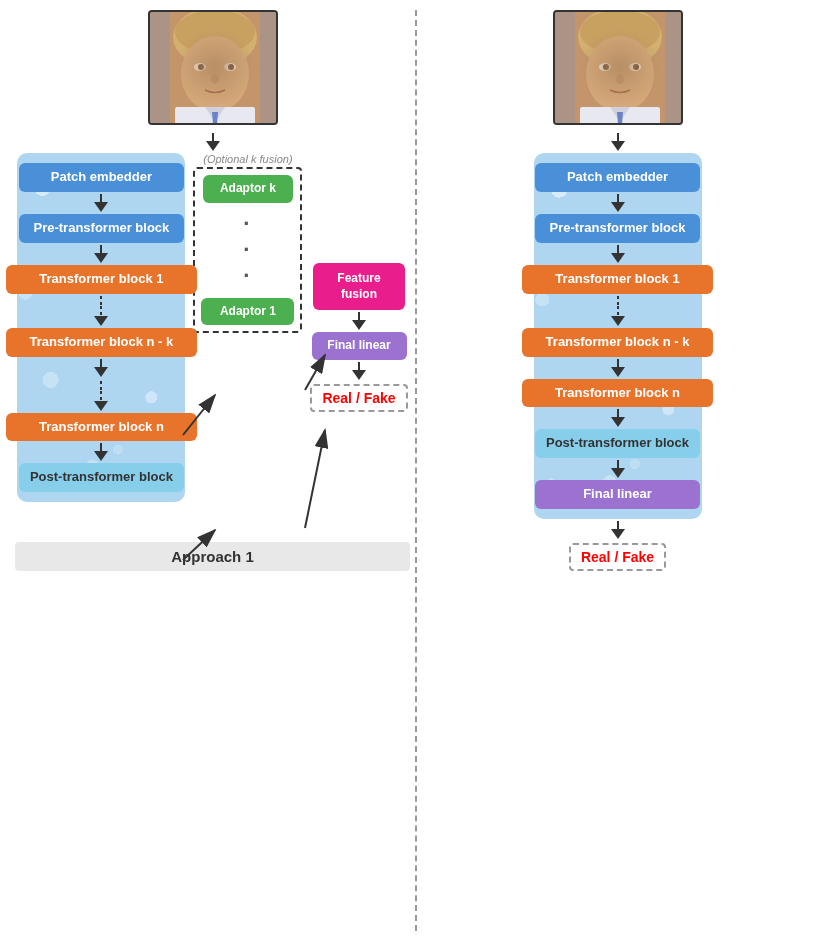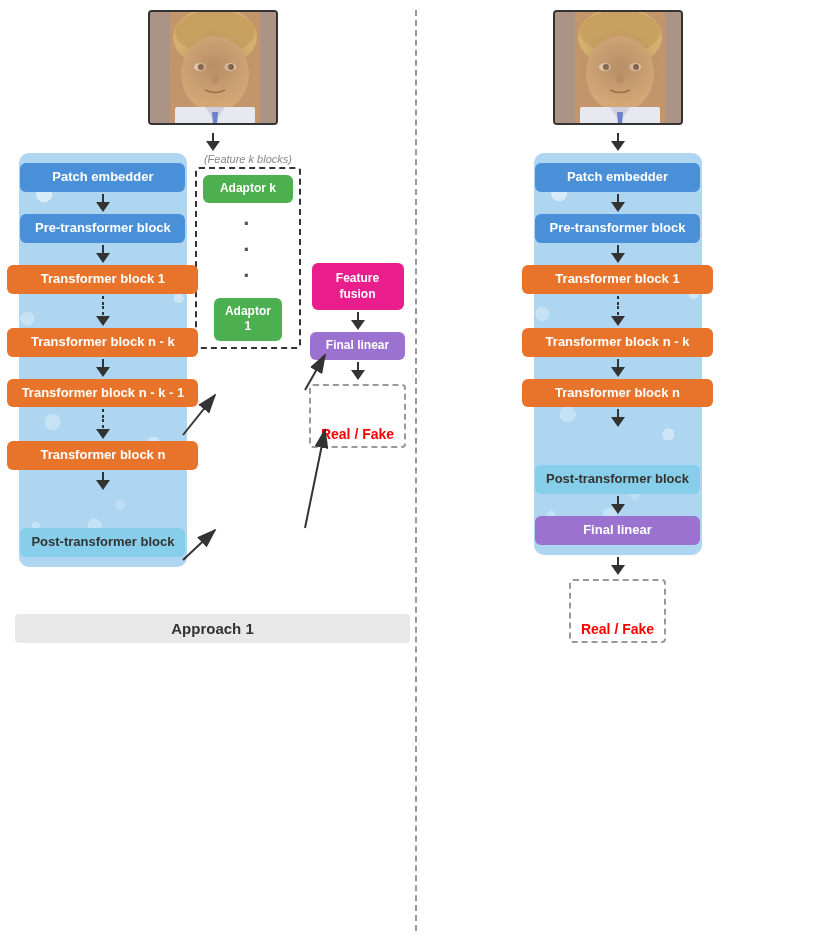--- a/index.html
+++ b/index.html
@@ -101,21 +101,20 @@
     }
 
     .block-orange {
       background-color: #E8732A;
       width: 191px;
     }
 
     .block-light-blue {
       background-color: #87CEEB;
       width: 165px;
-      margin-top: 36px;
     }
 
     .block-purple {
       background-color: #9B72CF;
       width: 165px;
     }
 
     .block-green {
       background-color: #4CAF50;
       width: 120px;
@@ -161,21 +160,20 @@
       margin-bottom: 4px;
       font-style: italic;
     }
 
     
     .real-fake-label {
       color: red;
       font-size: 14px;
       font-weight: bold;
       text-align: center;
-      margin-top: 36px;
     }
 
     .real-fake-box {
       border: 2px dashed #999;
       border-radius: 4px;
       padding: 4px 10px;
       margin-top: 2px;
     }
 
     .dots-text {
@@ -295,41 +293,40 @@
         <div style="display:flex;flex-direction:column;align-items:center;margin:2px 0;">
           <div class="arrow-dashed-line"></div>
           <div class="arrow-dashed-line"></div>
           <div class="arrow-head"></div>
         </div>
         <div class="block block-orange">Transformer block n - k</div>
         <div class="arrow-down-solid">
             <div class="arrow-line"></div>
             <div class="arrow-head"></div>
           </div>
-        <div class="block block-orange">Transformer block n - k - 1</div>
 
         <div style="display:flex;flex-direction:column;align-items:center;margin:2px 0;">
           <div class="arrow-dashed-line"></div>
           <div class="arrow-dashed-line"></div>
           <div class="arrow-head"></div>
         </div>
         <div class="block block-orange">Transformer block n</div>
         <div class="arrow-down-solid">
             <div class="arrow-line"></div>
             <div class="arrow-head"></div>
           </div>
         <div class="block block-light-blue" style="background:#87CEEB; color:#333;">Post-transformer block</div>
       </div>
 
       <div style="display:flex;flex-direction:column;align-items:center;margin-top:0;">
-        <div class="optional-label" style="width:90px;margin-bottom:2px;color:#888;font-size:11px;font-style:italic;text-align:center;">(Feature k blocks)</div>
+        <div class="optional-label" style="width:90px;margin-bottom:2px;color:#888;font-size:11px;font-style:italic;text-align:center;">(Optional k fusion)</div>
         <div class="dashed-box" style="display:flex;flex-direction:column;align-items:center;gap:4px;justify-content:center;">
           <div class="block block-green" style="width:90px;font-size:12px;">Adaptor k</div>
           <div class="dots-text" style="font-size:22px;color:#555;line-height:1.2;">·<br>·<br>·</div>
-          <div class="block block-green" style="width:68px;font-size:12px;">Adaptor 1</div>
+          <div class="block block-green" style="width:93px;font-size:12px;">Adaptor 1</div>
         </div>
       </div>
 
       <div style="display:flex;flex-direction:column;align-items:center;margin-top:110px;">
         <div class="block block-pink" style="width:92px;font-size:12px;padding:8px 6px;">Feature fusion</div>
         <div class="arrow-down-solid">
             <div class="arrow-line"></div>
             <div class="arrow-head"></div>
           </div>
         <div class="block block-purple-small" style="width:95px;font-size:12px;background:#9B72CF;">Final linear</div>

